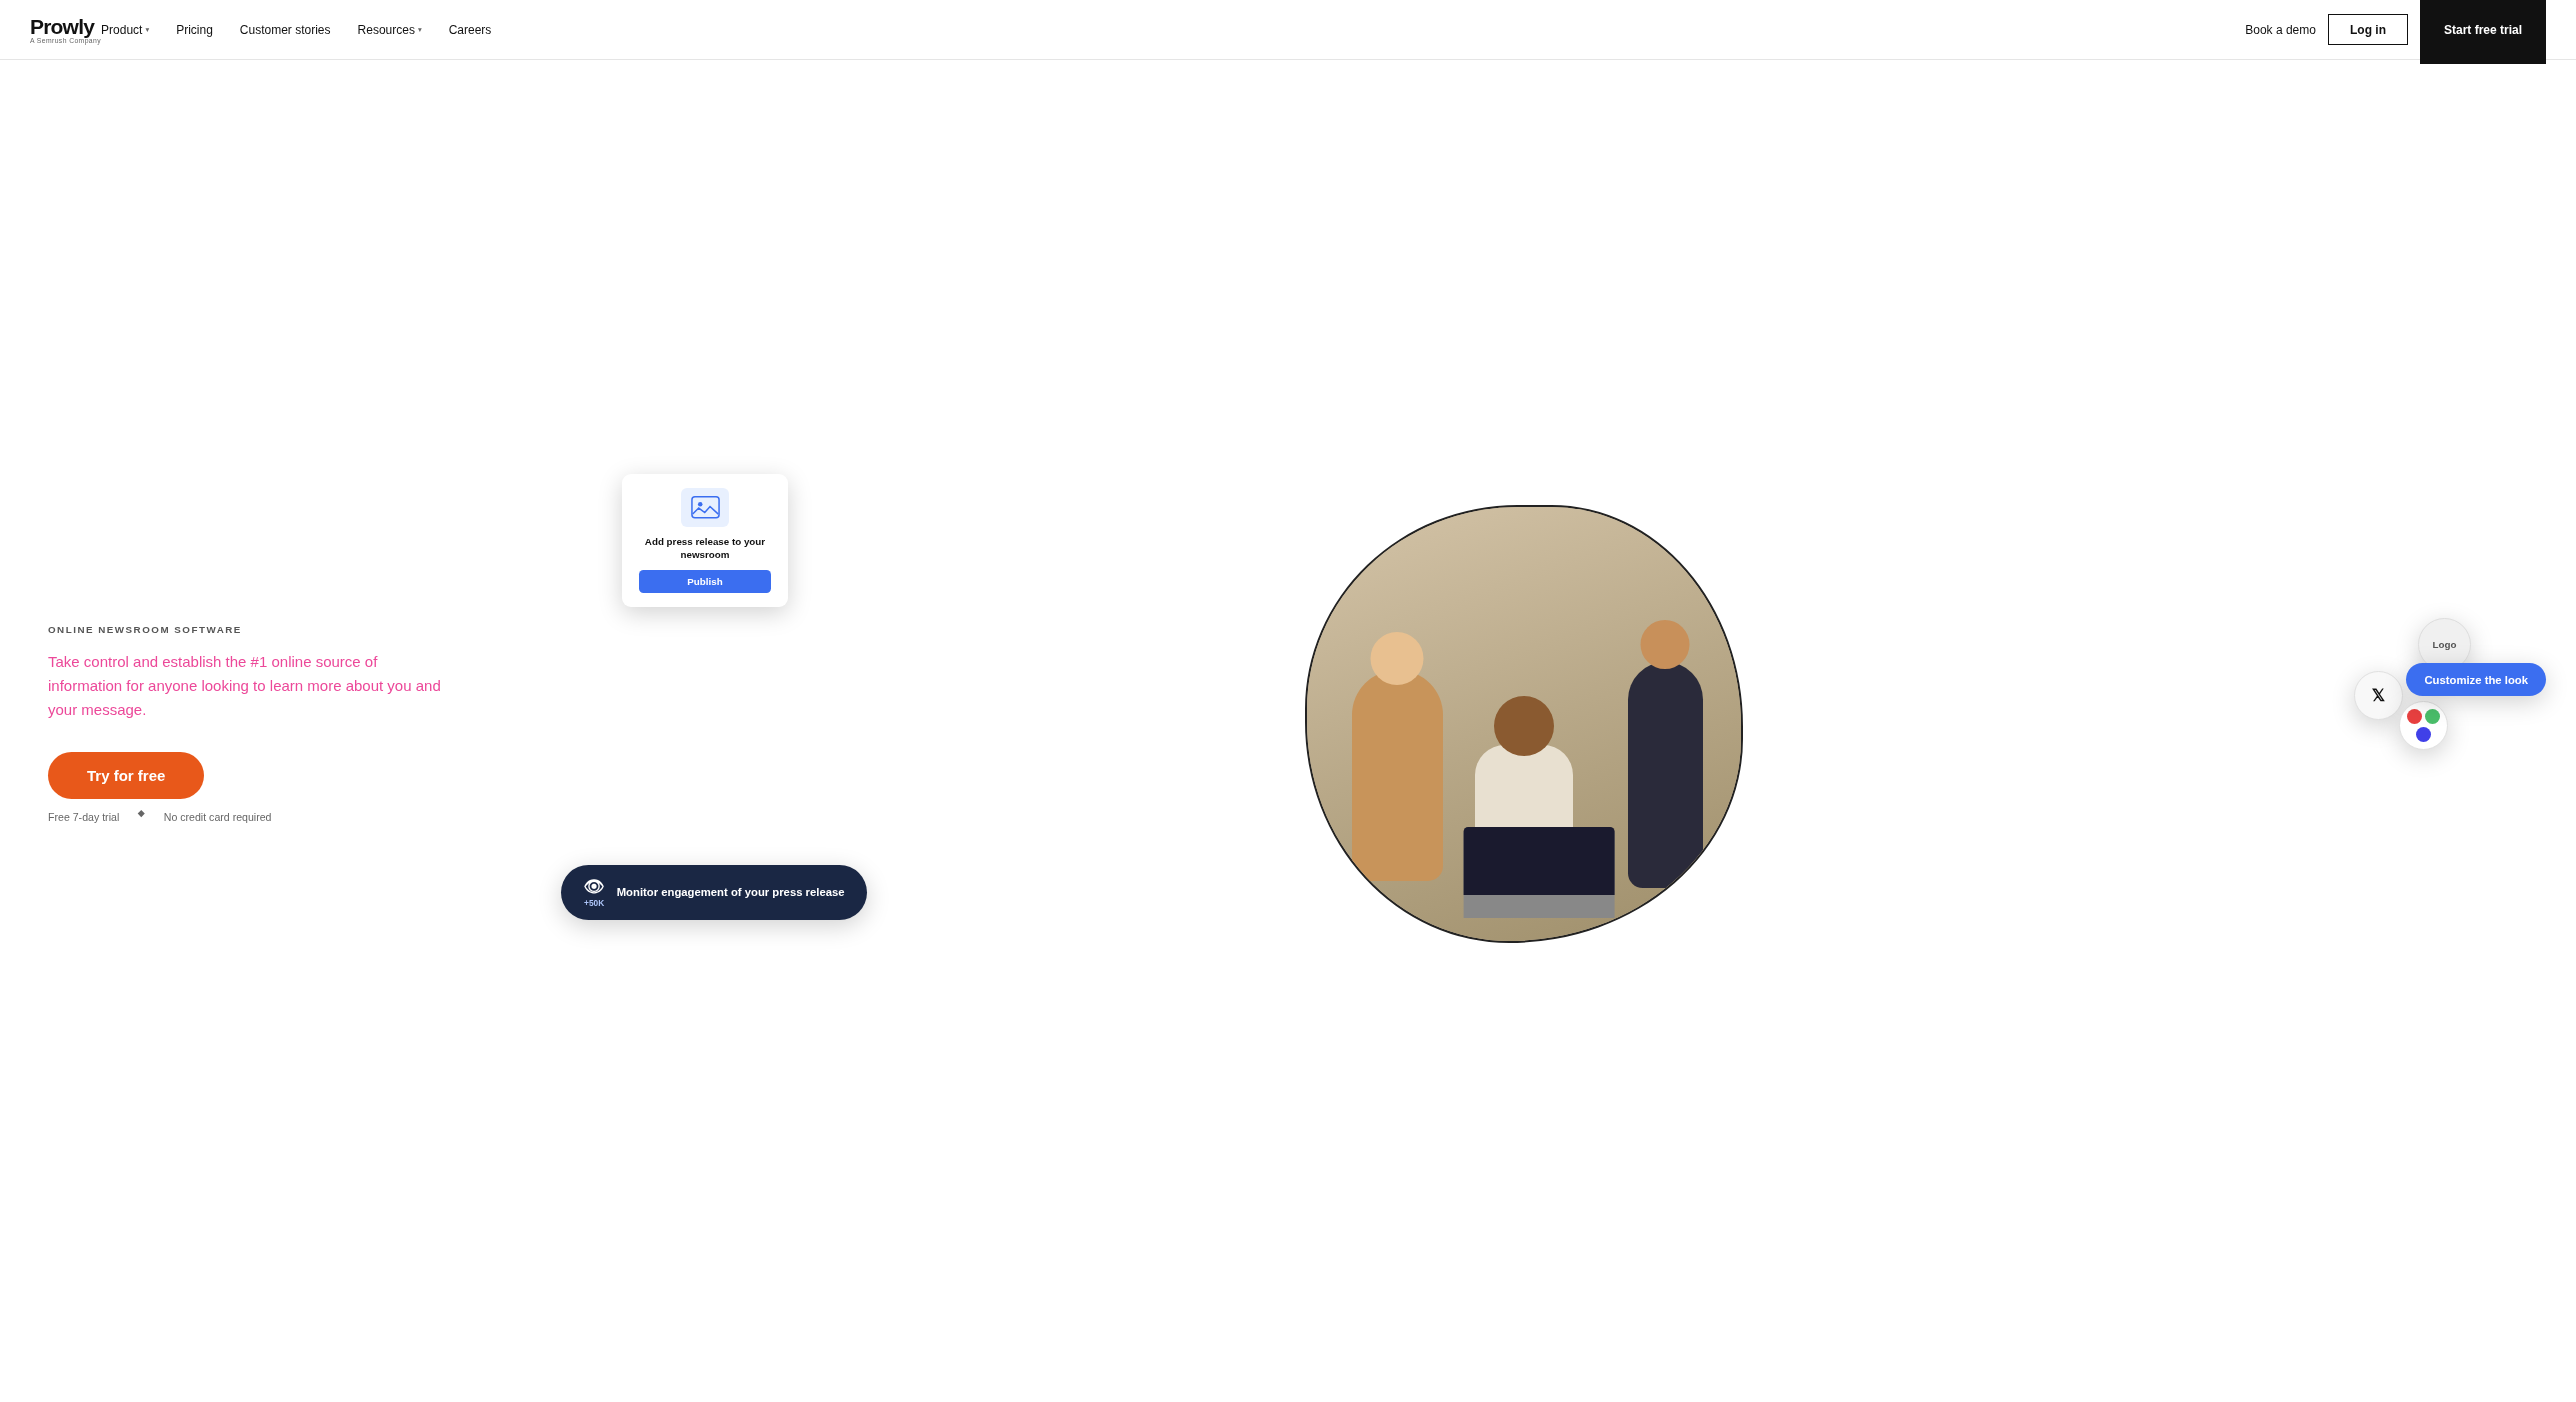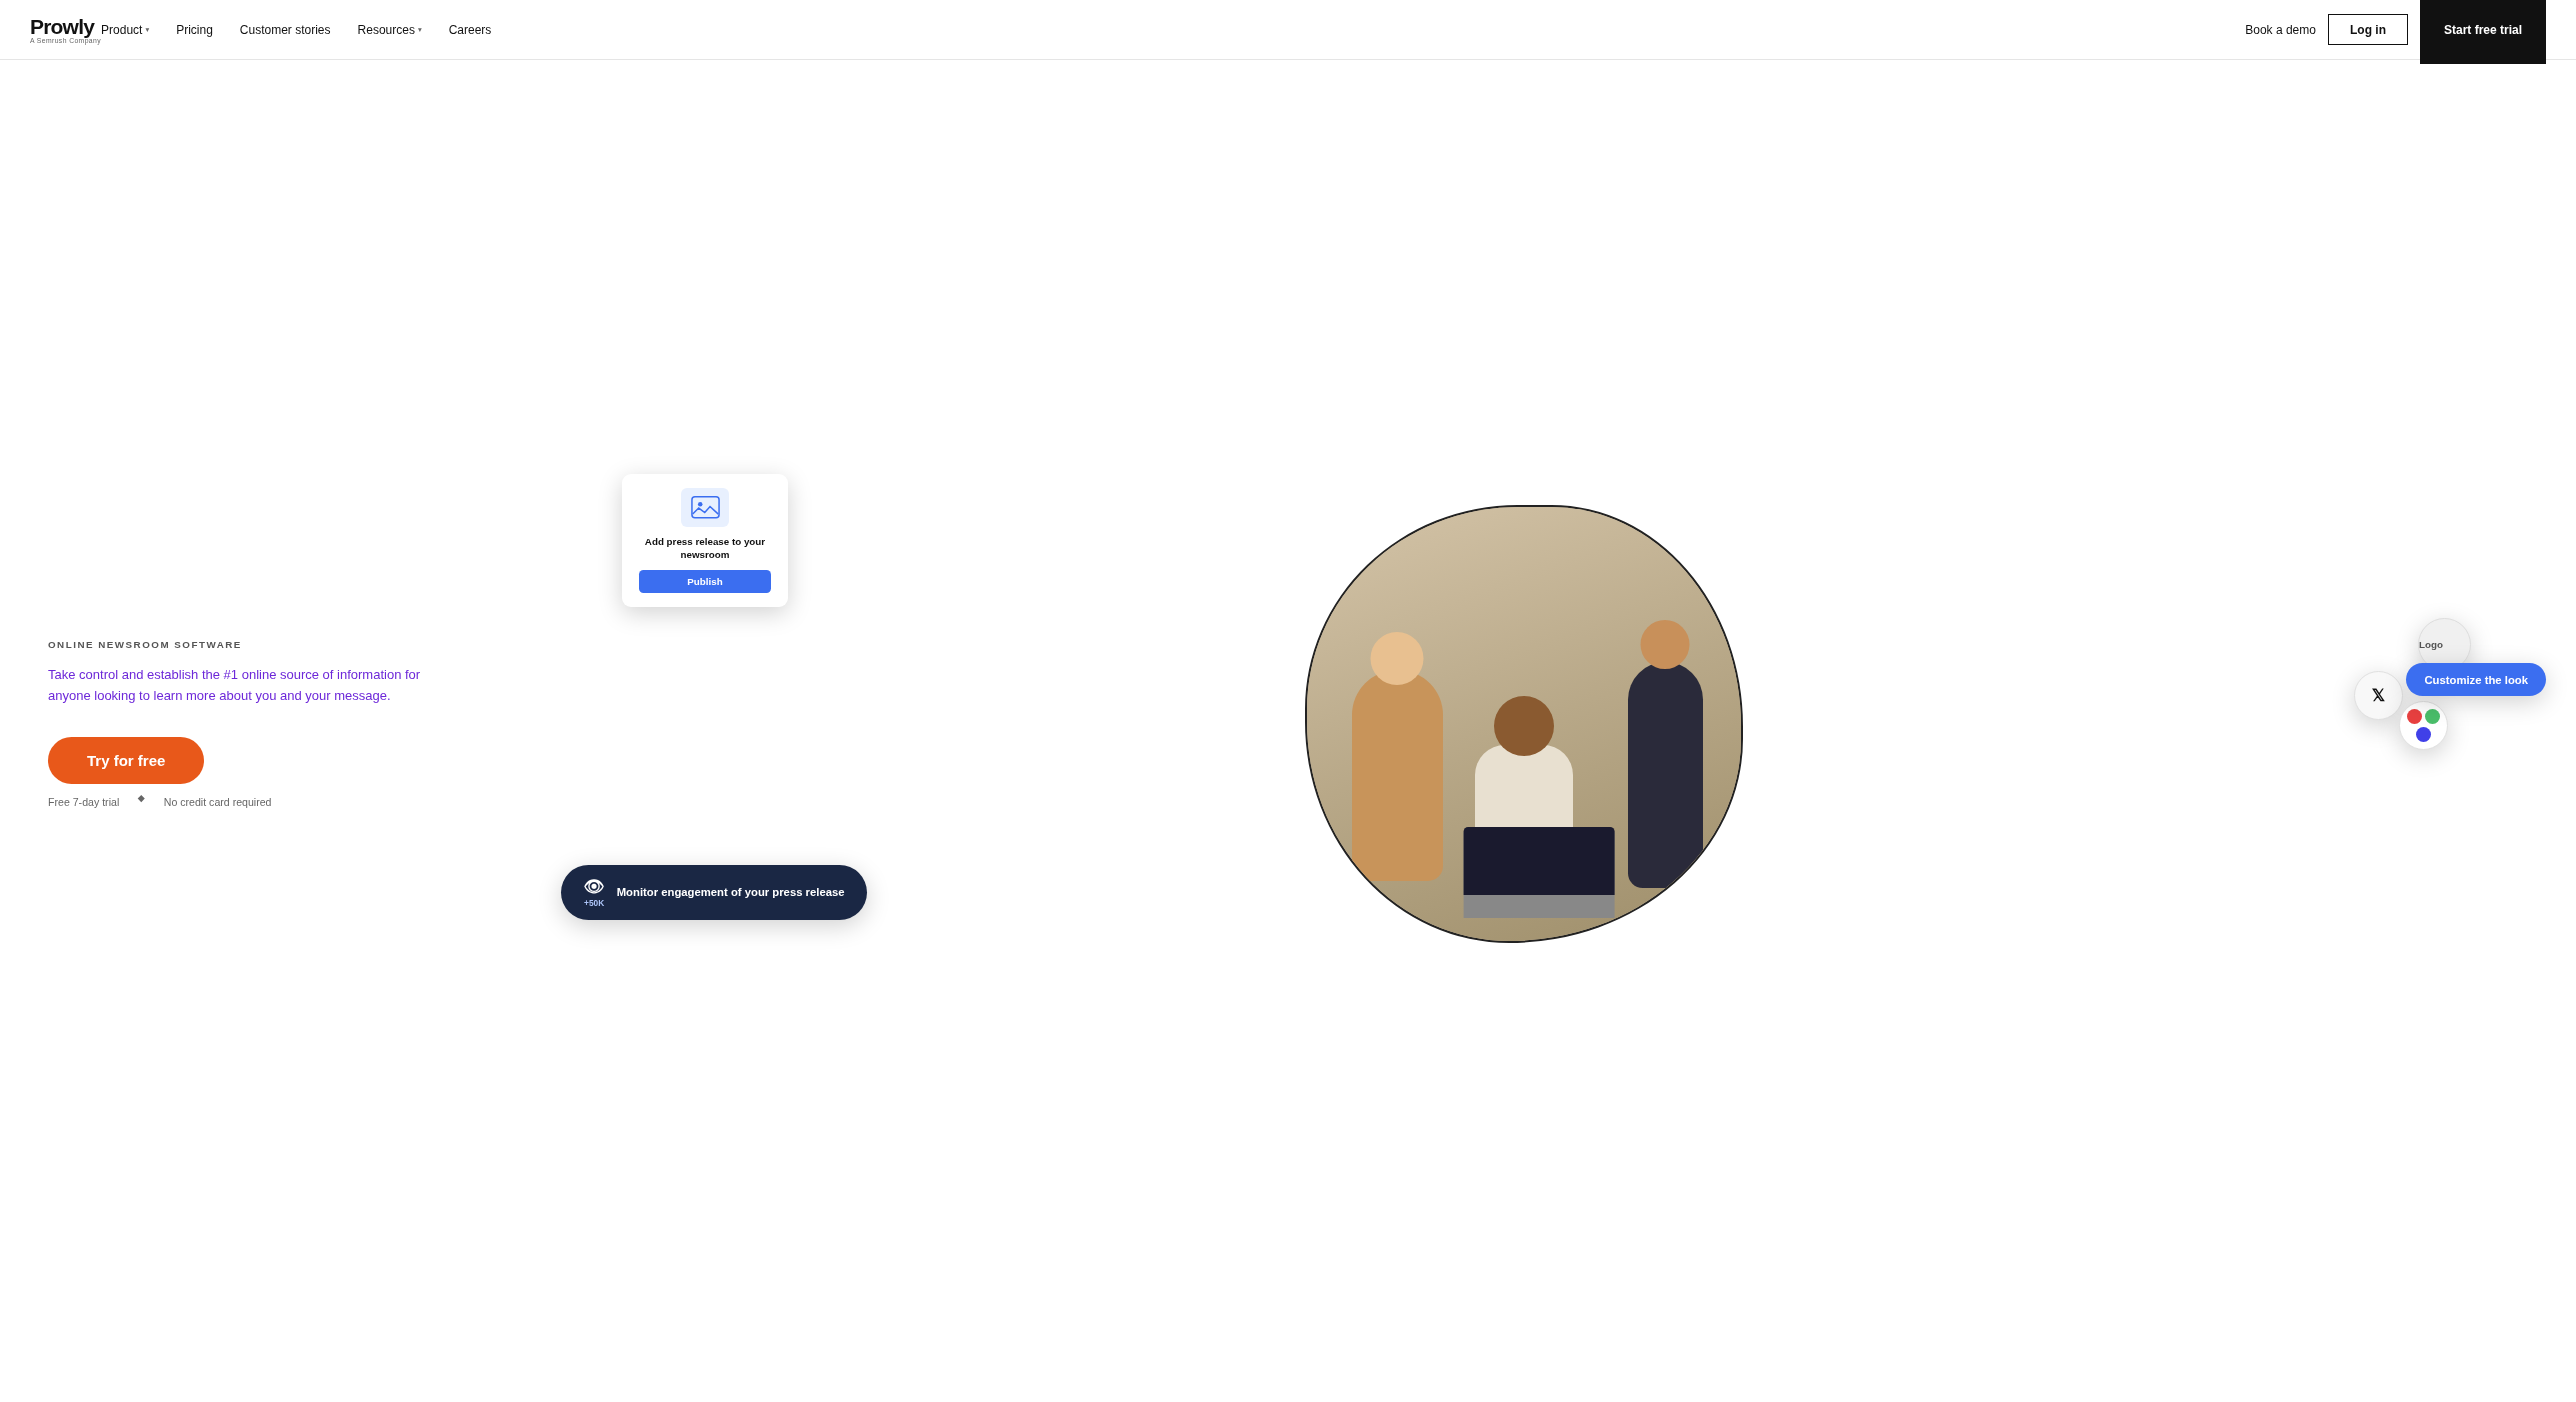--- a/index.html
+++ b/index.html
@@ -104,22 +104,22 @@
     }
     .hero-title {
       font-size: 51px;
       font-weight: 900;
       line-height: 1.08;
       color: #111;
       margin-bottom: 21px;
       font-family: Georgia, 'Times New Roman', serif;
     }
     .hero-desc {
-      font-size: 13px;
-      color: #6d28d9;
+      font-size: 15px;
+      color: #ec4899;
       line-height: 1.6;
       margin-bottom: 30px;
       max-width: 393px;
     }
     .btn-try {
       background: #e8581a;
       color: #fff;
       font-size: 15px;
       font-weight: 700;
       border: none;
@@ -317,21 +317,21 @@
     .card-logo {
       top: 121px;
       right: 45px;
       width: 53px;
       height: 53px;
       border-radius: 50%;
       background: #f0f0f0;
       border: 1.5px solid #ddd;
       display: flex;
       align-items: center;
-      justify-content: flex-start;
+      justify-content: center;
       font-size: 9.8px;
       font-weight: 700;
       color: #555;
     }
 
     
     .card-x {
       top: 174px;
       right: 113px;
       width: 49px;

